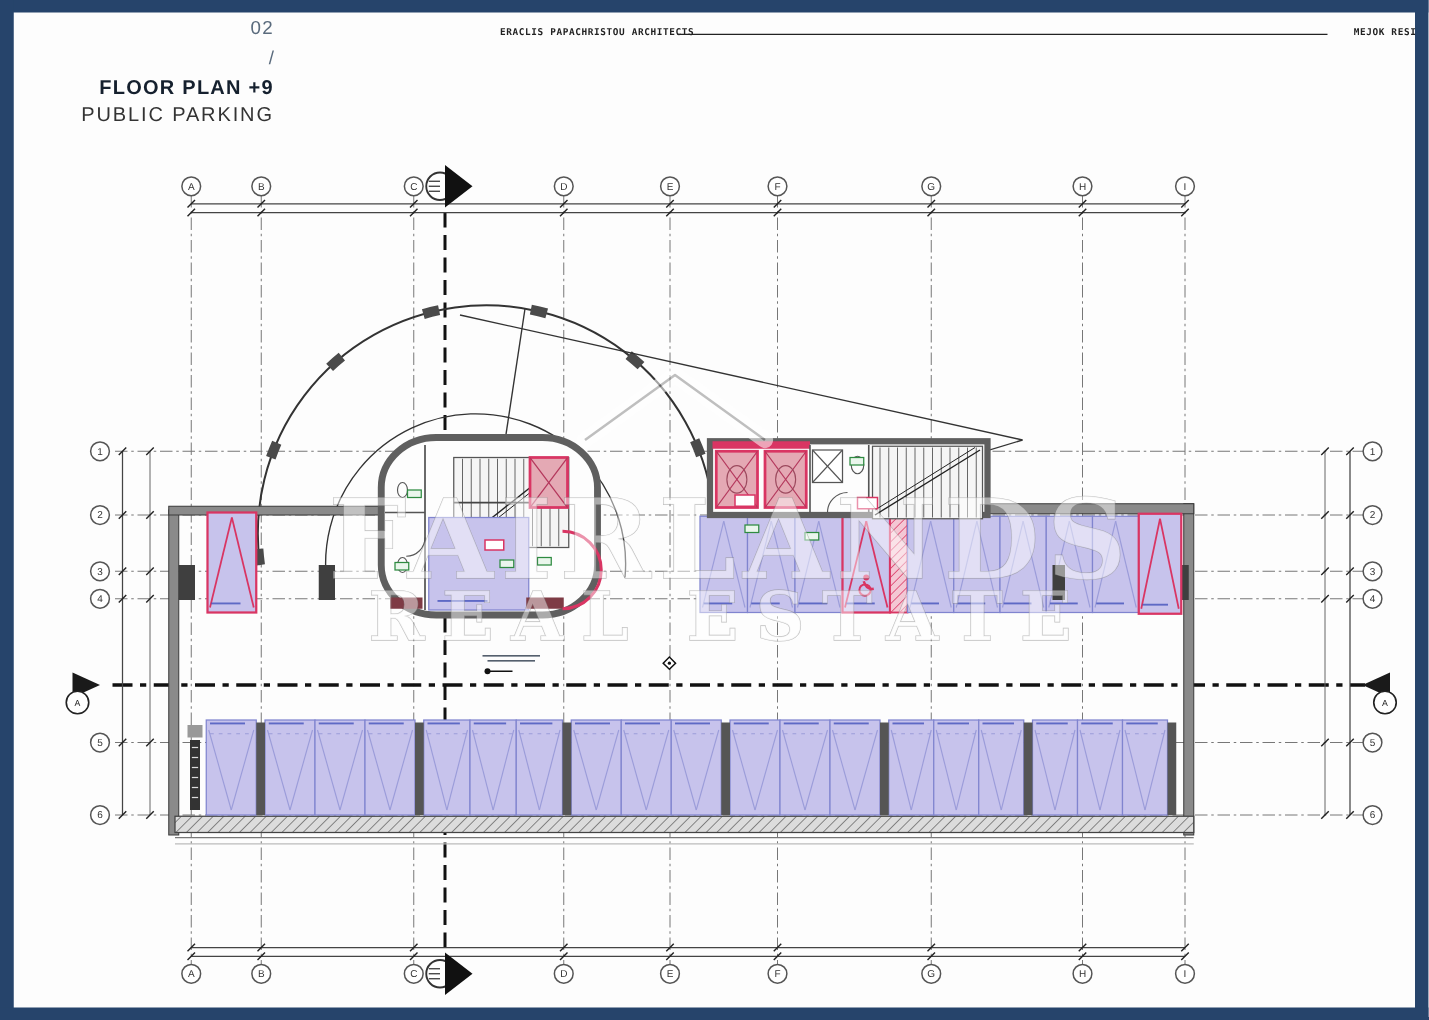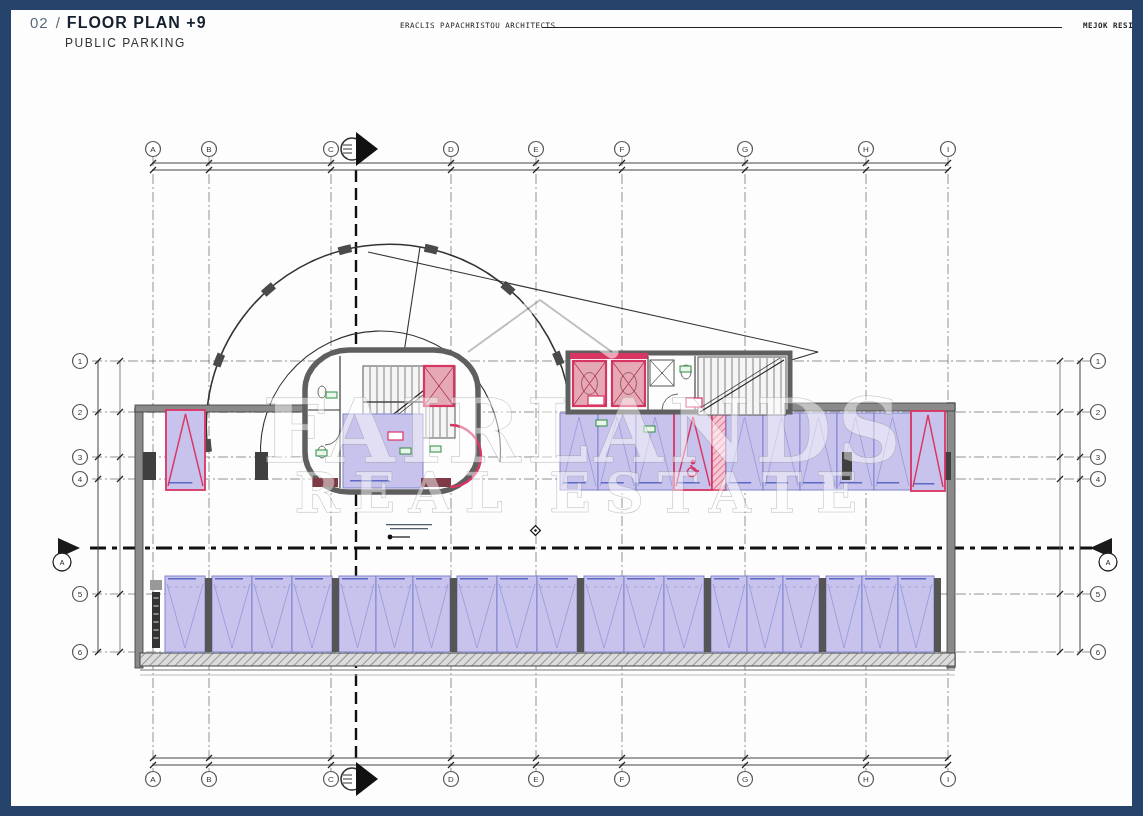--- a/index.html
+++ b/index.html
@@ -4,27 +4,27 @@
 <style>
   html,body{margin:0;padding:0;background:#fff;}
   .page{position:relative;width:1143px;height:816px;background:#fdfdfd;overflow:hidden;
         font-family:"Liberation Sans",sans-serif;}
   .bar{position:absolute;background:#26446b;}
   .bar.top{left:0;top:0;width:1143px;height:10px;}
   .bar.left{left:0;top:0;width:11px;height:816px;}
   .bar.right{left:1132px;top:0;width:11px;height:816px;}
   .bar.bottom{left:0;top:806px;width:1143px;height:10px;}
   .titleblock{position:absolute;left:30px;top:14px;color:#1d2430;}
-  .titleblock .row1{display:flex;align-items:flex-start;gap:7px;}
+  .titleblock .row1{display:flex;align-items:flex-end;gap:7px;flex-direction:column;}
   .sheetno{font-size:15px;color:#5a6b7d;letter-spacing:1px;}
   .slash{font-size:15px;color:#5a6b7d;}
   .sheettitle{font-size:16px;font-weight:bold;letter-spacing:1px;color:#15202e;}
-  .sheetsub{font-size:12px;color:#333;letter-spacing:1.5px;margin-top:4px;margin-left:35px;}
+  .sheetsub{font-size:16px;color:#333;letter-spacing:1.5px;margin-top:4px;margin-left:35px;}
   .firmline{position:absolute;left:400px;top:21px;font-family:"DejaVu Sans Mono",monospace;
-            font-size:7.5px;letter-spacing:.5px;color:#222;font-weight:normal;}
+            font-size:7.5px;letter-spacing:.5px;color:#222;font-weight:bold;}
   .firmrule{position:absolute;left:542px;top:27px;width:520px;border-top:1.5px solid #222;}
   .projline{position:absolute;left:1066px;top:21px;font-family:"DejaVu Sans Mono",monospace;
             font-size:7.5px;letter-spacing:.5px;color:#222;font-weight:bold;white-space:nowrap;
             width:64px;overflow:hidden;padding-left:17px;}
   svg.plan{position:absolute;left:0;top:0;}
   .wm{opacity:.55;}
   .wm text{font-family:"DejaVu Serif",serif;font-weight:bold;fill:rgba(255,255,255,.85);
            stroke:#8d8d8d;stroke-width:1px;paint-order:stroke;}
 </style>
 </head>

